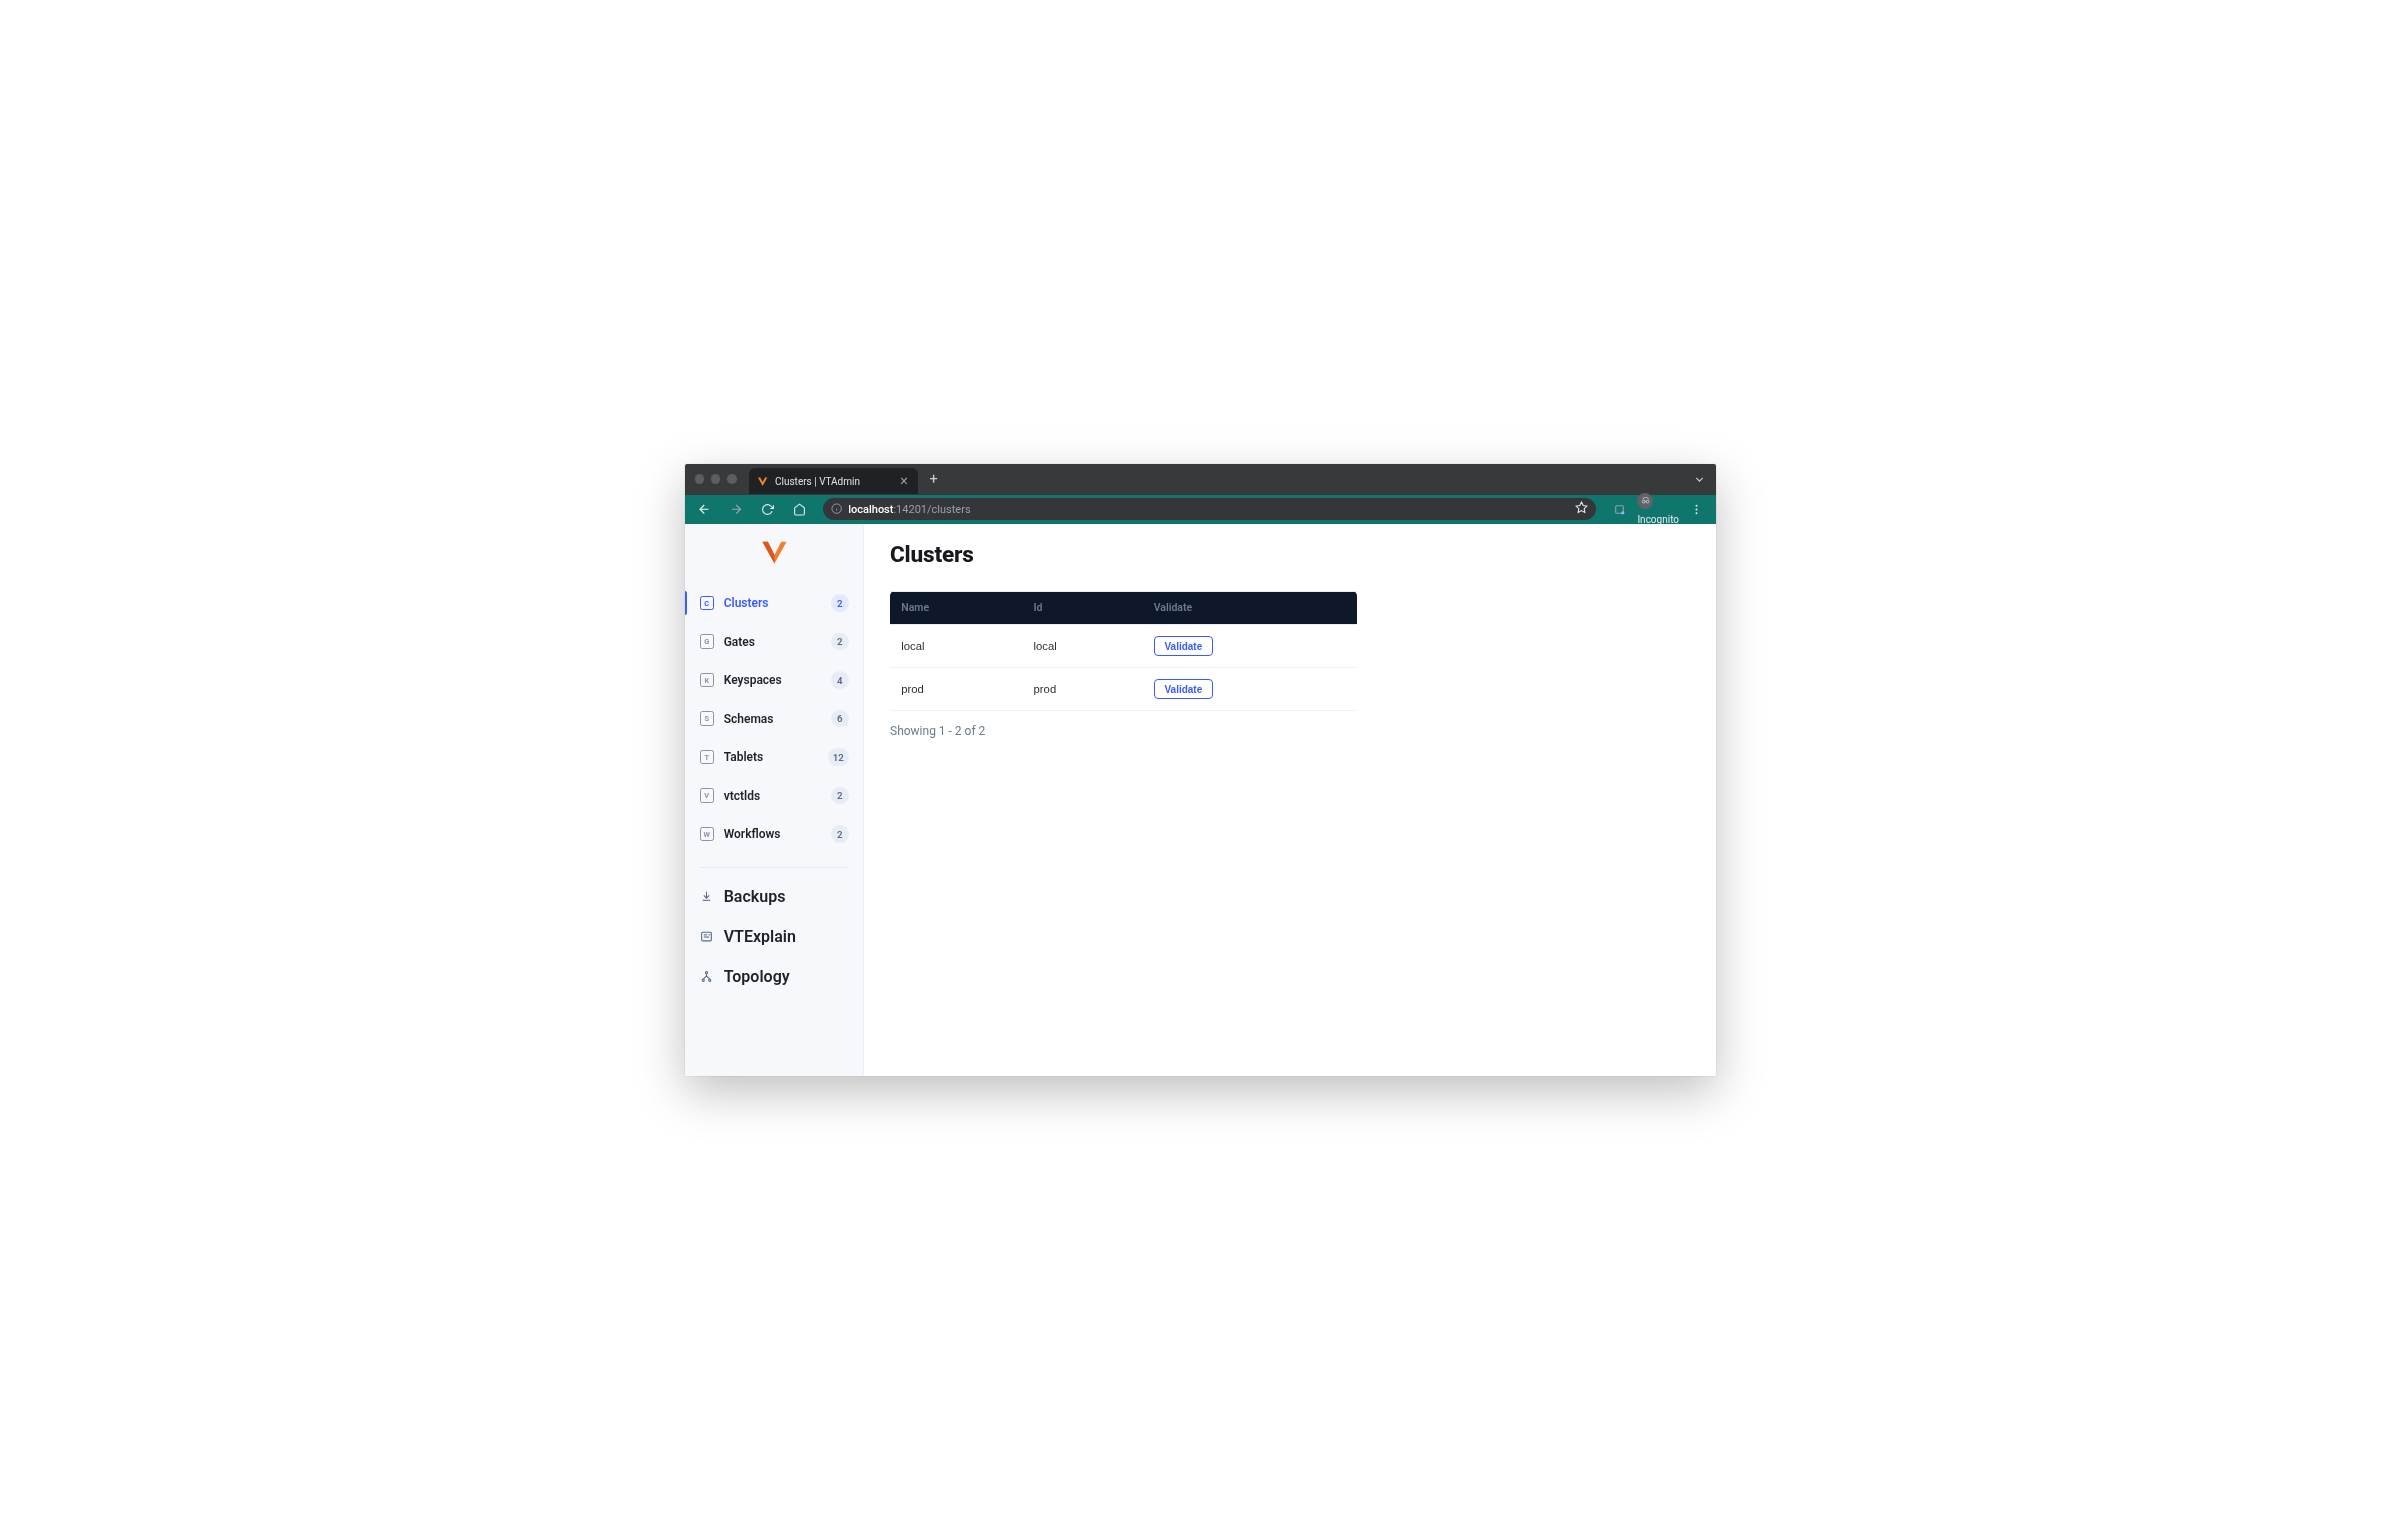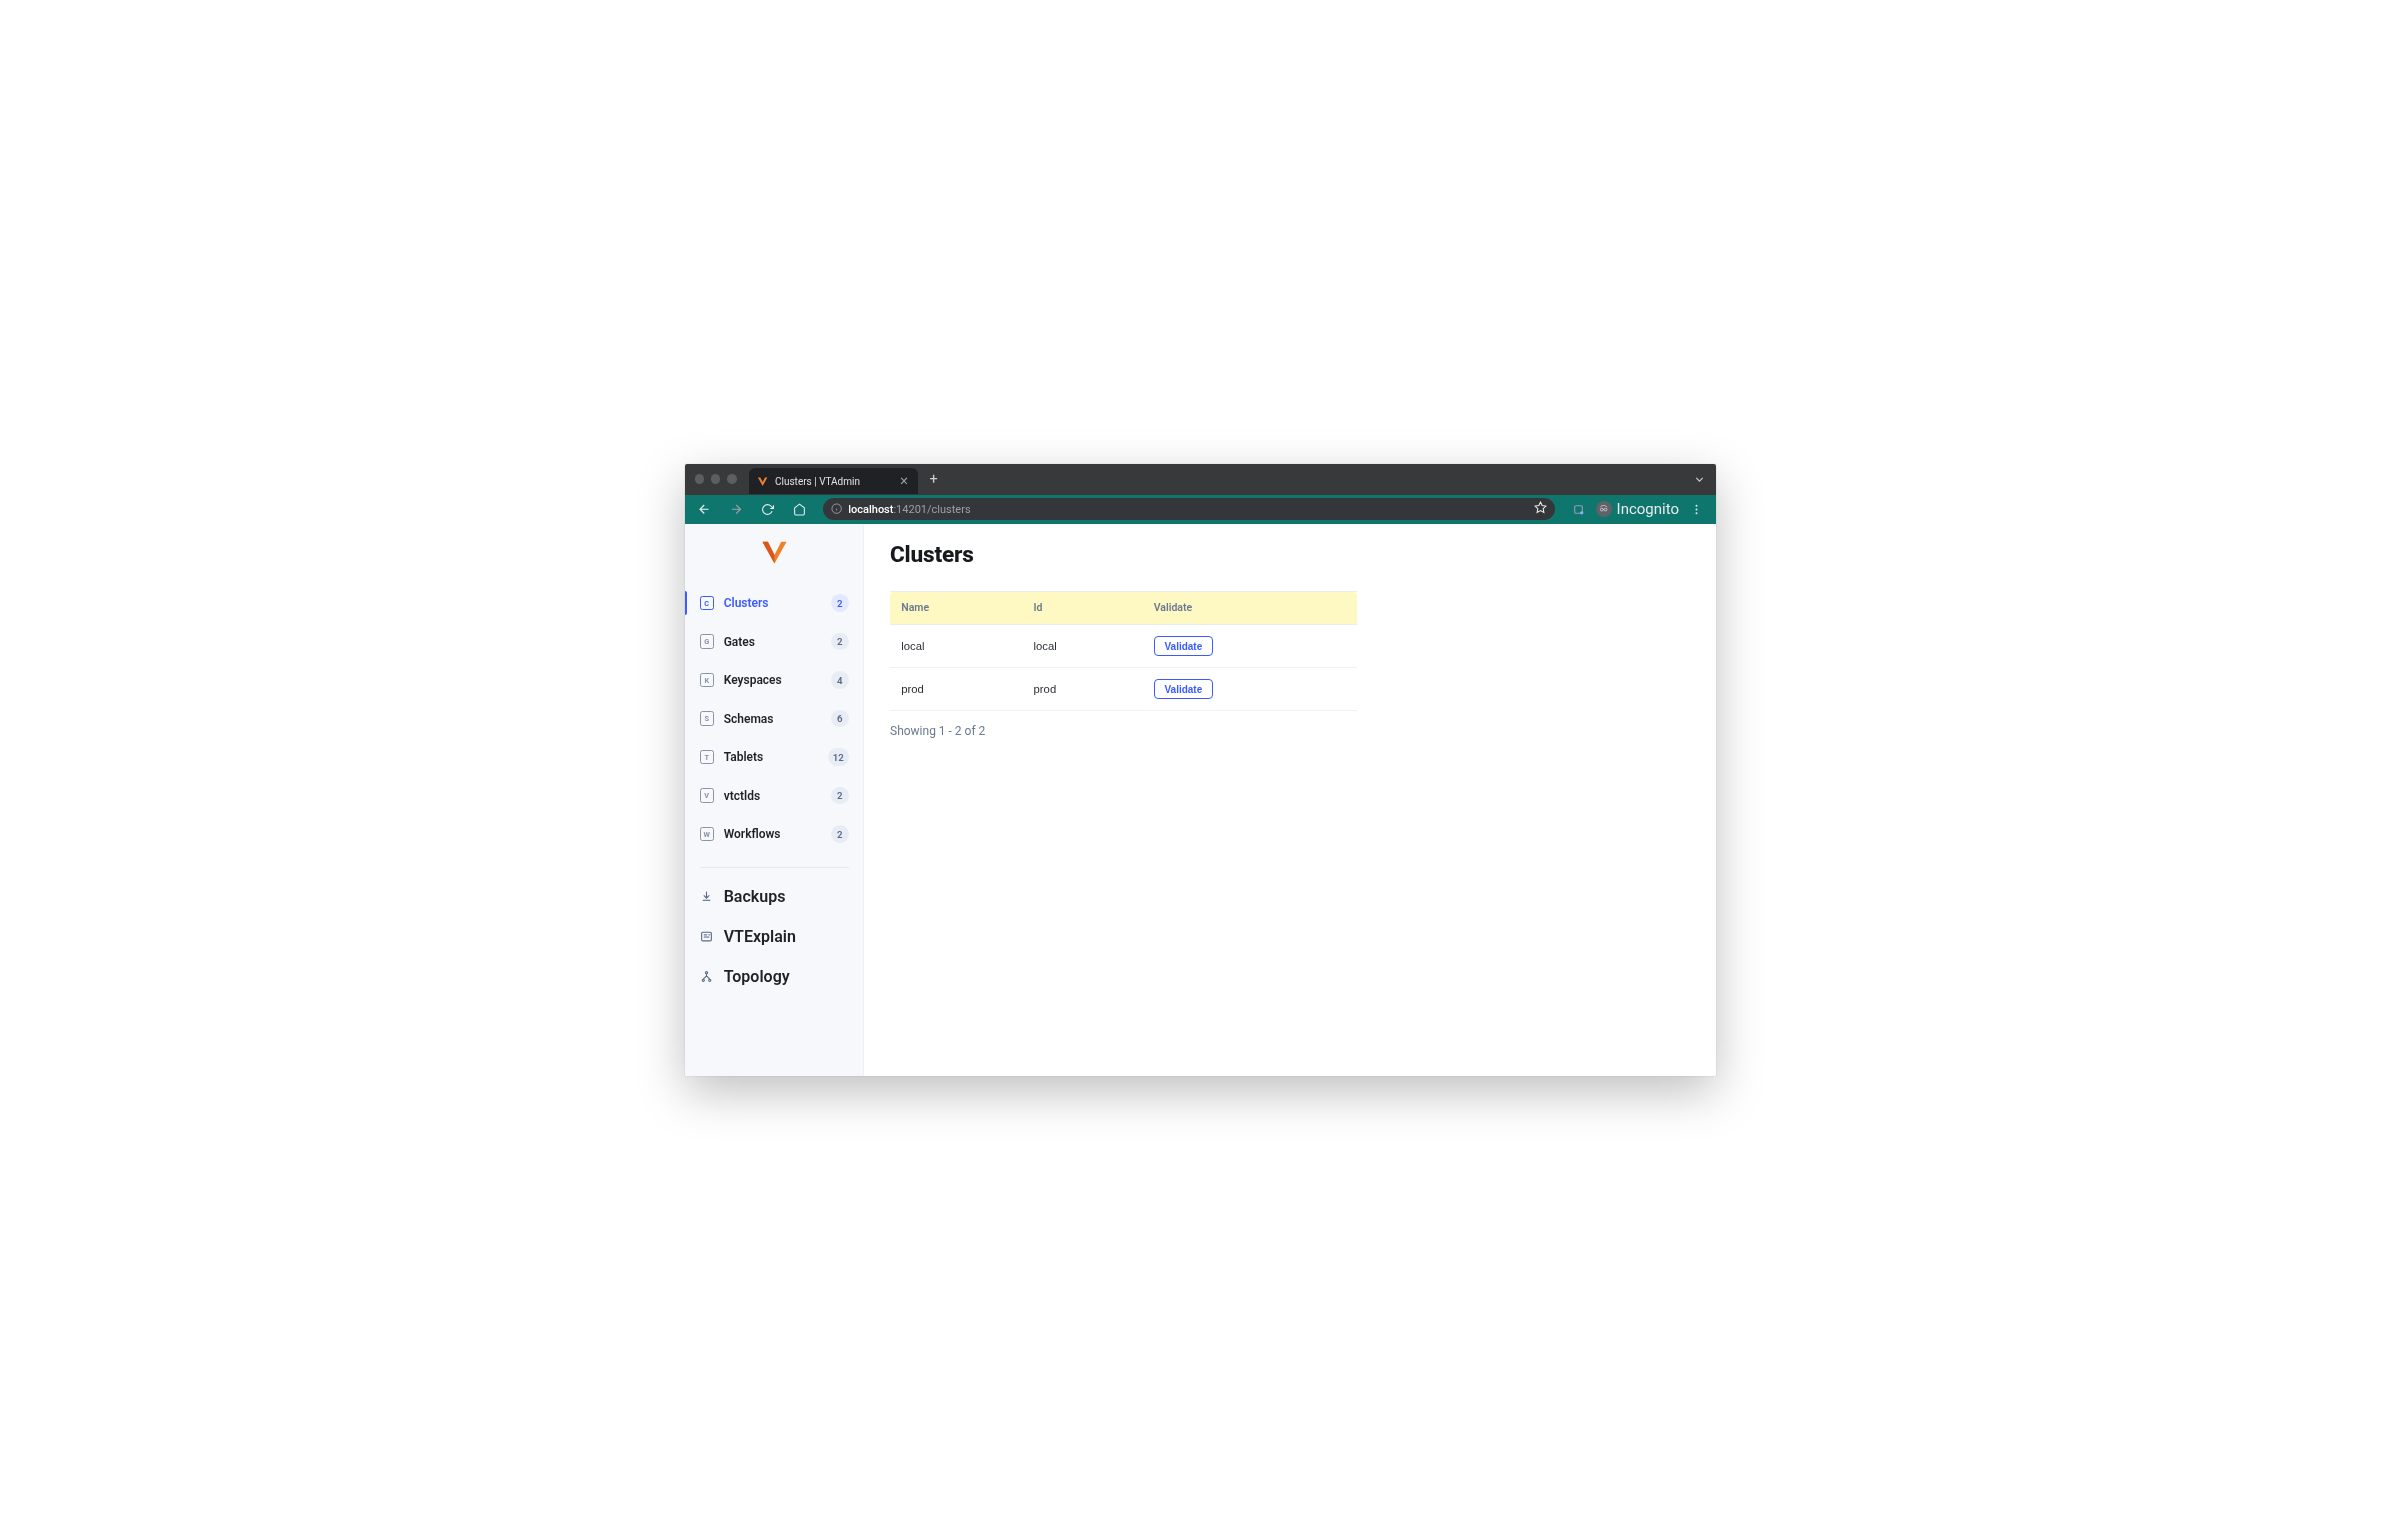--- a/index.html
+++ b/index.html
@@ -72,21 +72,21 @@
     gap:6.4px;
     padding: 0 8px;
     color:#e8eaed;
     font-size: 11px;
     margin: 0 3.2px;
   }
   .omnibox .info-icon { color:#9aa0a6; display:flex; }
   .omnibox .host { color:#fff; font-weight:500;}
   .omnibox .path { color:#9aa0a6; }
   .toolbar-right { display:flex; align-items:center; gap:3.2px; }
-  .incog-pill { display:flex; align-items:center; gap:4.8px; color:#e8eaed; font-size:15px; padding:0 3.2px;}
+  .incog-pill { display:flex; gap:4.8px; color:#e8eaed; font-size:10px; padding:0 3.2px;flex-direction:column;}
   .incog-avatar { width:16px; height:16px; border-radius:50%; background:#5f6368; display:flex; align-items:center; justify-content:center;}
 
   
   .app { flex:1; display:flex; overflow:hidden; background:#fff;}
   .sidebar {
     width: 179px;
     background: #f6f8fc;
     border-right: 0.8px solid #eef0f5;
     display:flex;
     flex-direction:column;
@@ -150,21 +150,21 @@
     font-weight:600;
     cursor:pointer;
     margin-bottom: 4.8px;
   }
   .nav2-icon { width:14.5px; height:14.5px; color:#5a6a85; flex-shrink:0; display:flex; align-items:center; justify-content:center;}
 
   .main { flex:1; padding: 17.7px 26px; overflow:auto;}
   .page-title { font-size:22.6px; font-weight:800; color:#17191c; letter-spacing:-0.2px; margin-bottom: 22.6px;}
   table.data { width: 467px; border-collapse: collapse; }
   table.data thead th {
-    background:#fef9c3;
+    background:#0f172a;
     text-align:left;
     font-size:10.5px;
     font-weight:600;
     color:#6b7a90;
     padding: 9.7px 11.3px;
     border-top:0.8px solid #e8ecf3;
     border-bottom:0.8px solid #e8ecf3;
   }
   table.data thead th:first-child { border-top-left-radius:4.8px;}
   table.data thead th:last-child { border-top-right-radius:4.8px;}

